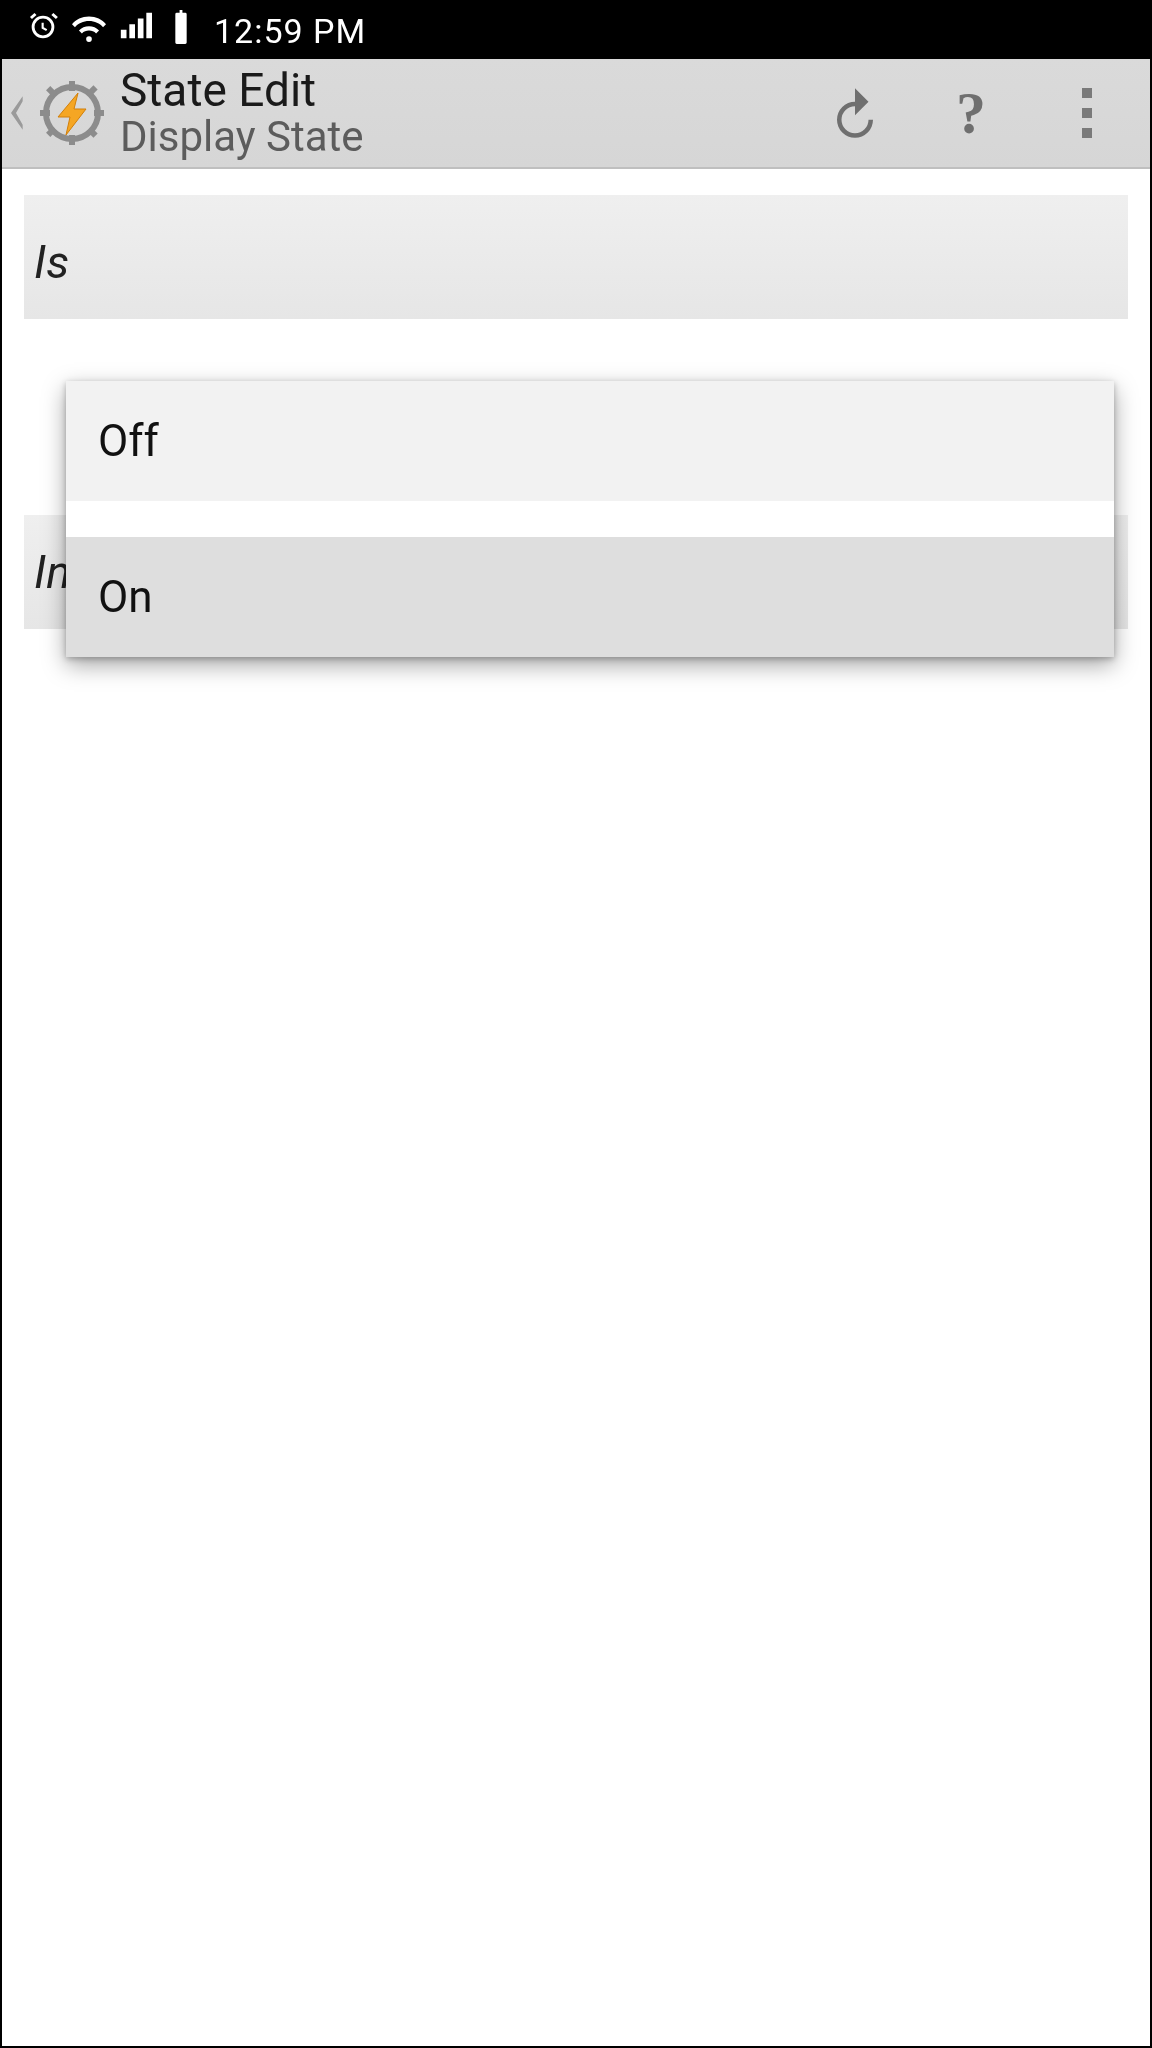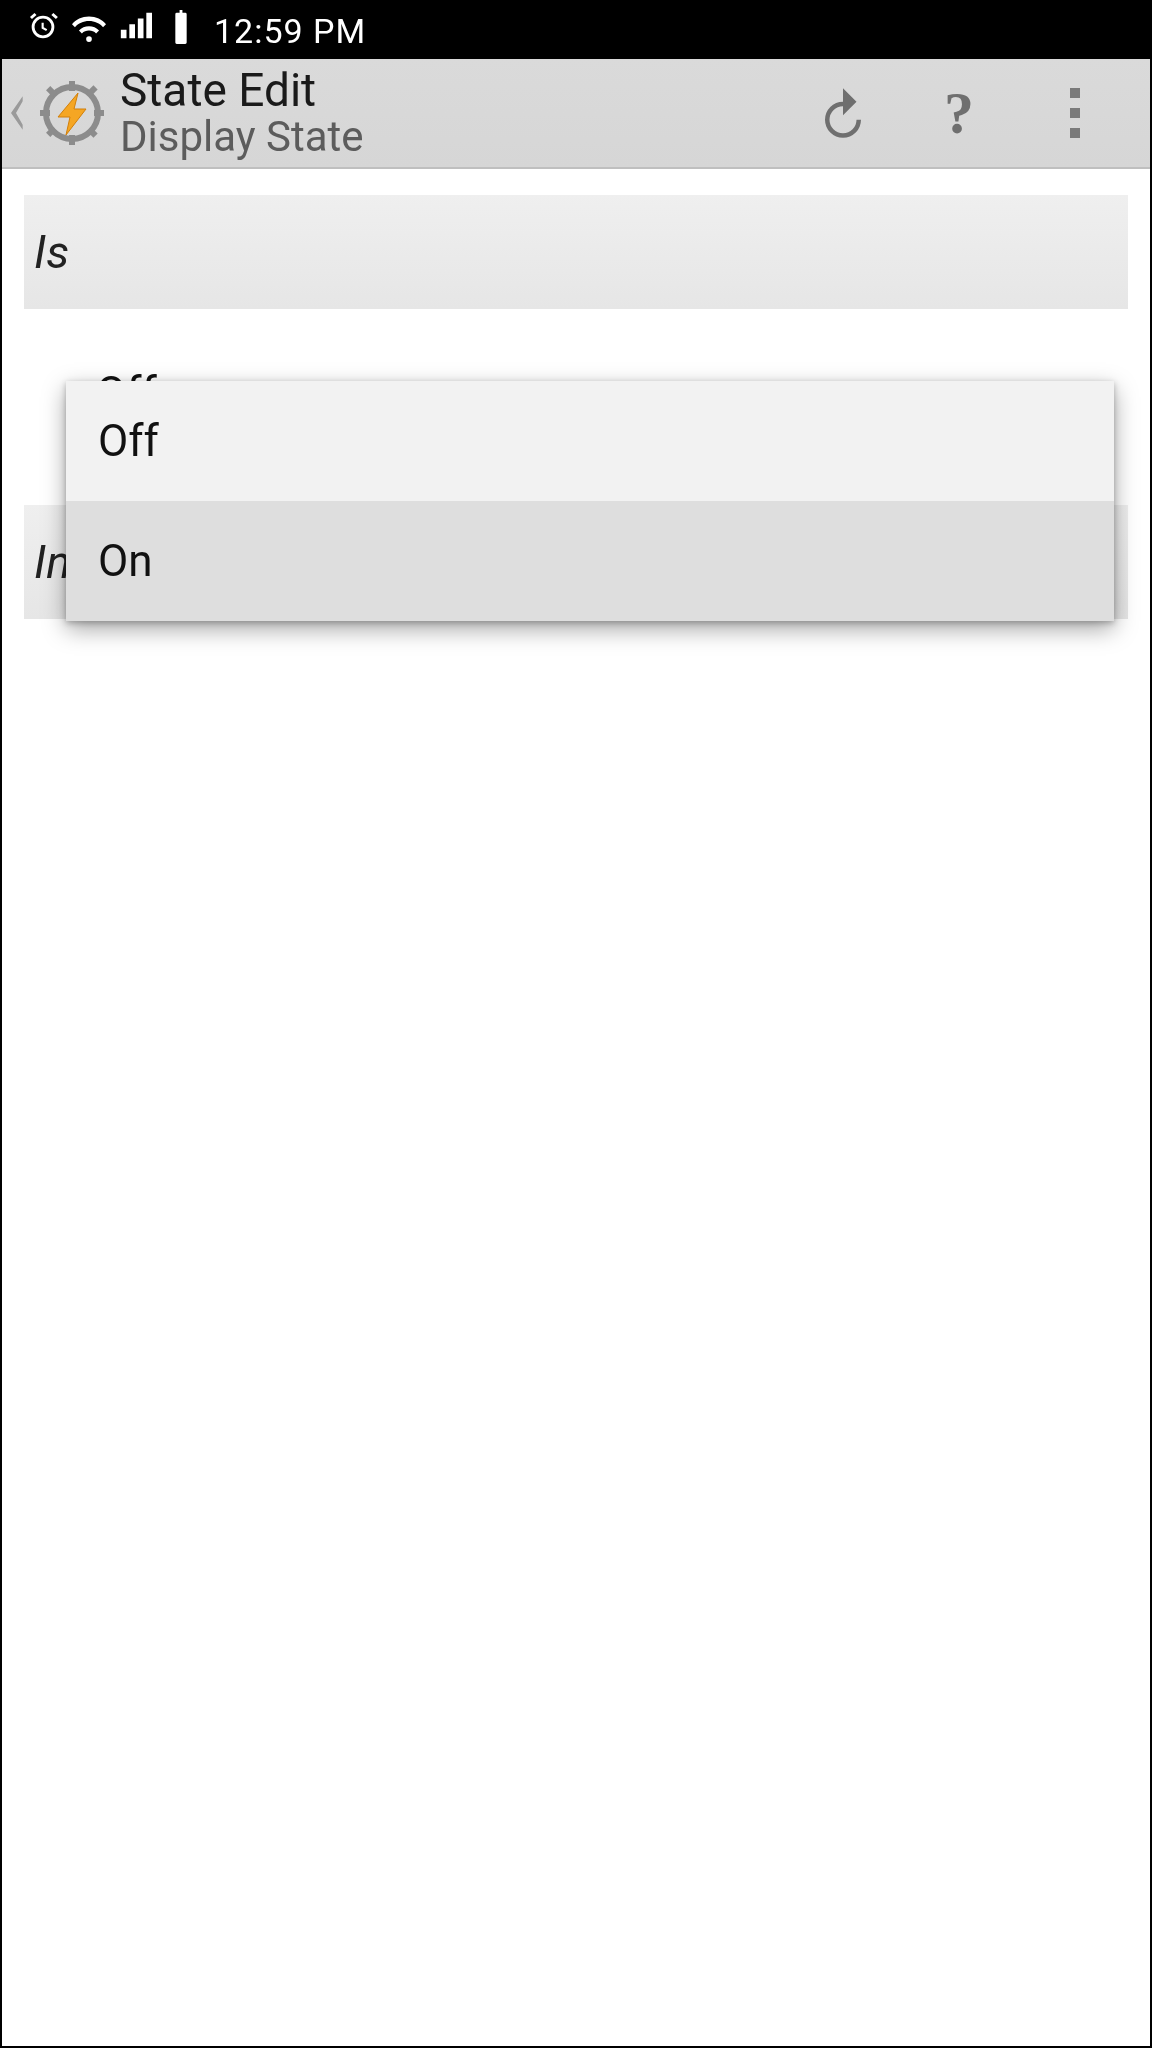--- a/index.html
+++ b/index.html
@@ -21,42 +21,42 @@
   .status-icons { display: flex; align-items: center; gap: 12px; }
   .status-icons svg { width: 34px; height: 34px; fill: #fff; }
 
   
   .action-bar {
     height: 110px;
     background: linear-gradient(#dadada, #d6d6d6);
     border-bottom: 2px solid #bfbfbf;
     display: flex;
     align-items: center;
-    padding: 0 20px 0 0;
+    padding: 0 8px 0 0;
     gap: 6px;
   }
   .back-caret { width: 28px; display:flex; align-items:center; justify-content:center; }
   .back-caret svg { width: 20px; height: 44px; fill: #9a9a9a; }
   .app-icon { width: 72px; height: 72px; display:flex; align-items:center; justify-content:center; }
   .titles { flex: 1 1 auto; display:flex; flex-direction:column; justify-content:center; padding-left: 6px; }
   .titles .title { font-size: 46px; color: #1a1a1a; line-height: 1.05; }
   .titles .subtitle { font-size: 42px; color: #5c5c5c; line-height: 1.1; }
   .ab-btn { width: 110px; height: 100%; display:flex; align-items:center; justify-content:center; }
   .ab-btn svg { fill: #6f6f6f; }
   .ab-refresh svg { width: 54px; height: 54px; }
   .ab-help { font-size: 60px; font-weight: 700; color:#6f6f6f; font-family: Georgia, serif; }
   .ab-menu { display:flex; flex-direction:column; gap:10px; align-items:center; justify-content:center; }
   .ab-menu .dot { width: 10px; height: 10px; background:#7a7a7a; }
 
   
   .content { position: relative; padding: 14px 0 0 0; }
   .section-header {
     background: linear-gradient(#efefef, #e6e6e6);
     margin: 12px 22px 0 22px;
-    padding: 30px 10px 30px 10px;
+    padding: 40px 10px 30px 10px;
     font-size: 46px;
     font-style: italic;
     color: #222;
   }
   .spinner-under {
     margin: 50px 50px 0 66px;
     position: relative;
   }
   .spinner-selected {
     font-size: 44px;
@@ -91,21 +91,21 @@
     top: 212px;
     background: #fff;
     box-shadow: 0 8px 22px rgba(0,0,0,0.35), 0 2px 6px rgba(0,0,0,0.25);
   }
   .dropdown .opt {
     font-size: 44px;
     color: #111;
     padding: 34px 0 34px 32px;
   }
   .dropdown .opt.selected { background: #f2f2f2; }
-  .dropdown .opt.alt { background: #dedede; }
+  .dropdown .opt.alt { background: #dedede; margin-top: 36px; }
 
 </style>
 </head>
 <body>
 
 <div class="status-bar">
   <div class="status-icons">
     <span>
       <svg viewBox="0 0 24 24">
           <path d="M12 4a8 8 0 1 0 8 8 8 8 0 0 0-8-8zm0 14a6 6 0 1 1 6-6 6 6 0 0 1-6 6zm.5-9H11v4l3.2 1.9.8-1.3-2.5-1.5zM4.2 6.4 2.8 5 6 2.1l1.4 1.4zM17.9 3.5 19.3 2.1 22.5 5l-1.4 1.4z"></path>

